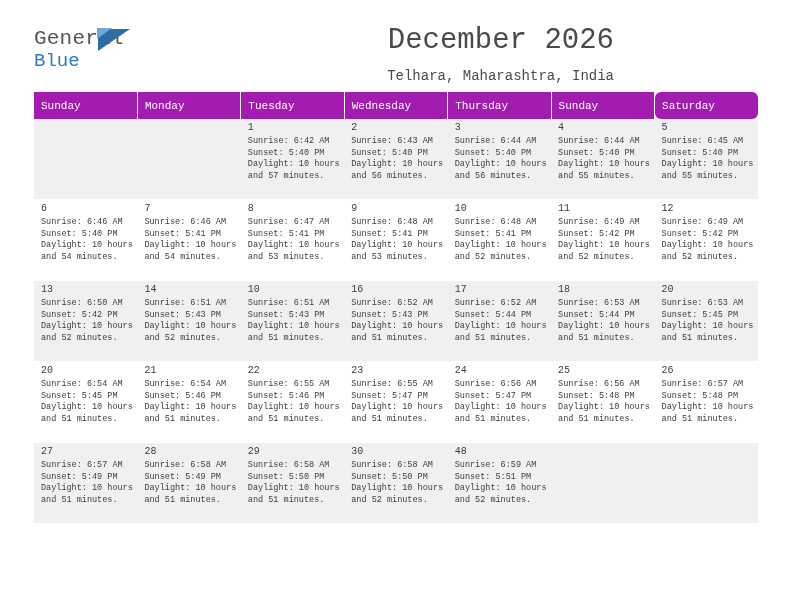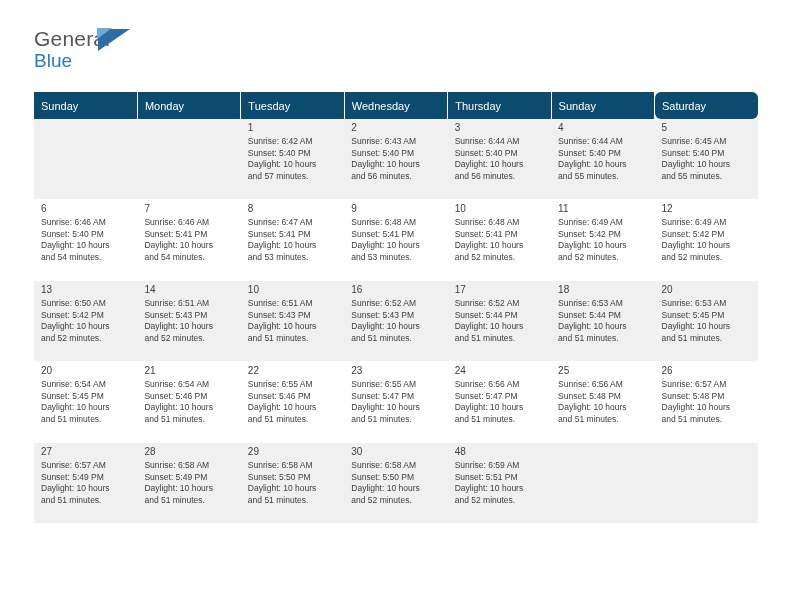--- a/index.html
+++ b/index.html
@@ -13,20 +13,21 @@
     font-family: "Liberation Sans", sans-serif;
     color: #333333;
     overflow: hidden;
   }
   .page {
     position: relative;
     width: 648px;
     height: 612px;
     box-sizing: border-box;
     padding: 0 34px;
+    font-family: Liberation Mono, monospace;
   }
   
   .header {
     position: relative;
     height: 92px;
   }
   .logo {
     position: absolute;
     left: 0;
     top: 28px;
@@ -81,21 +82,21 @@
     margin-top: 10px;
     white-space: nowrap;
   }
   
   table.cal {
     width: 724px;
     border-collapse: collapse;
     table-layout: fixed;
   }
   table.cal th {
-    background: #0c4a6e;
+    background: #a21caf;
     color: #ffffff;
     font-size: 11px;
     font-weight: normal;
     text-align: left;
     padding: 5px 0 5px 7px;
     height: 17px;
     border-right: 1px solid #ffffff;
     margin-top: 13px;
   }
   table.cal th:last-child { border-right: none; border-radius: 6px; }
@@ -123,20 +124,24 @@
 <body>
 
 <div class="page">
 
   <div class="header">
     <div class="logo">
       <div class="logo-general">General</div>
       <div class="logo-blue">Blue</div>
       <div class="logo-flag"></div>
       <div class="logo-flag-light"></div>
+    </div>
+    <div class="title-block">
+      <div class="month-title">December 2026</div>
+      <div class="location">Telhara, Maharashtra, India</div>
     </div>
   </div>
 
   <table class="cal">
     <thead>
       <tr>
         <th>Sunday</th>
         <th>Monday</th>
         <th>Tuesday</th>
         <th>Wednesday</th>

